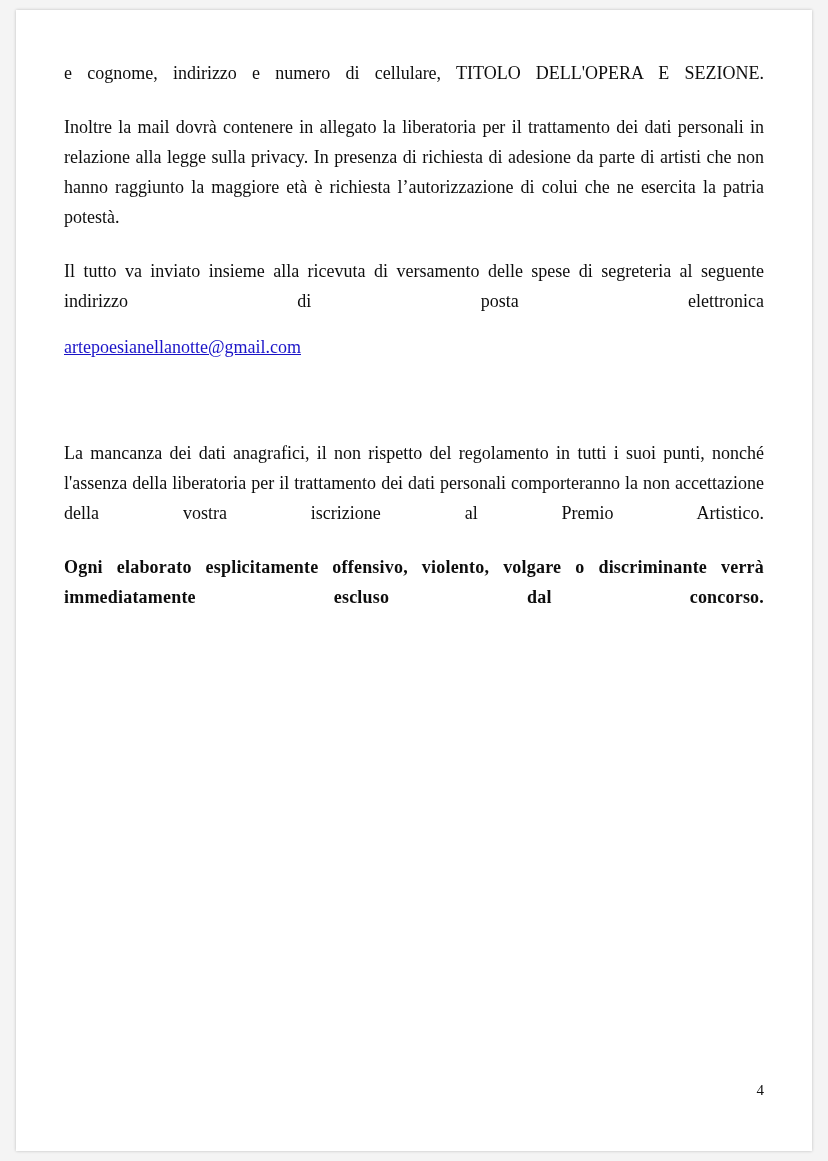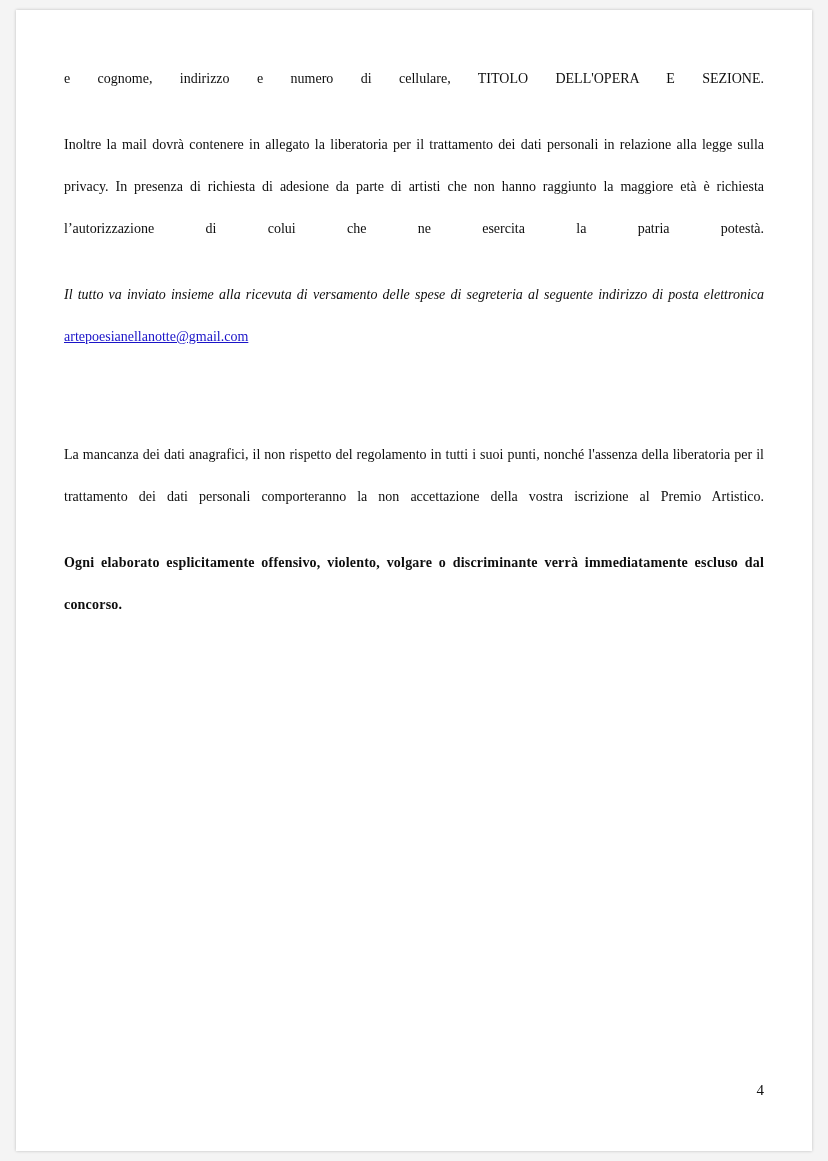--- a/index.html
+++ b/index.html
@@ -32,31 +32,30 @@
     overflow: hidden;
   }
   .content {
     position: absolute;
     left: 48px;
     top: 48px;
     width: 700px;
   }
   p.para {
     margin: 0 0 24px 0;
-    font-size: 14px;
-    line-height: 42px;
+    font-size: 18px;
+    line-height: 30px;
     text-align: justify;
     color: #0d0d0d;
     font-family: "Liberation Serif", serif;
     -webkit-hyphens: none;
     hyphens: none;
   }
   p.para.tight {
-    margin-bottom: 0;
-    font-style: italic;
+    margin-bottom: 16px;
   }
   .spacer-med {
     height: 52px;
   }
   .email-link {
     color: #1a13c8;
     text-decoration: underline;
     font-family: Liberation Serif, serif;
   }
   p.bold-para {

